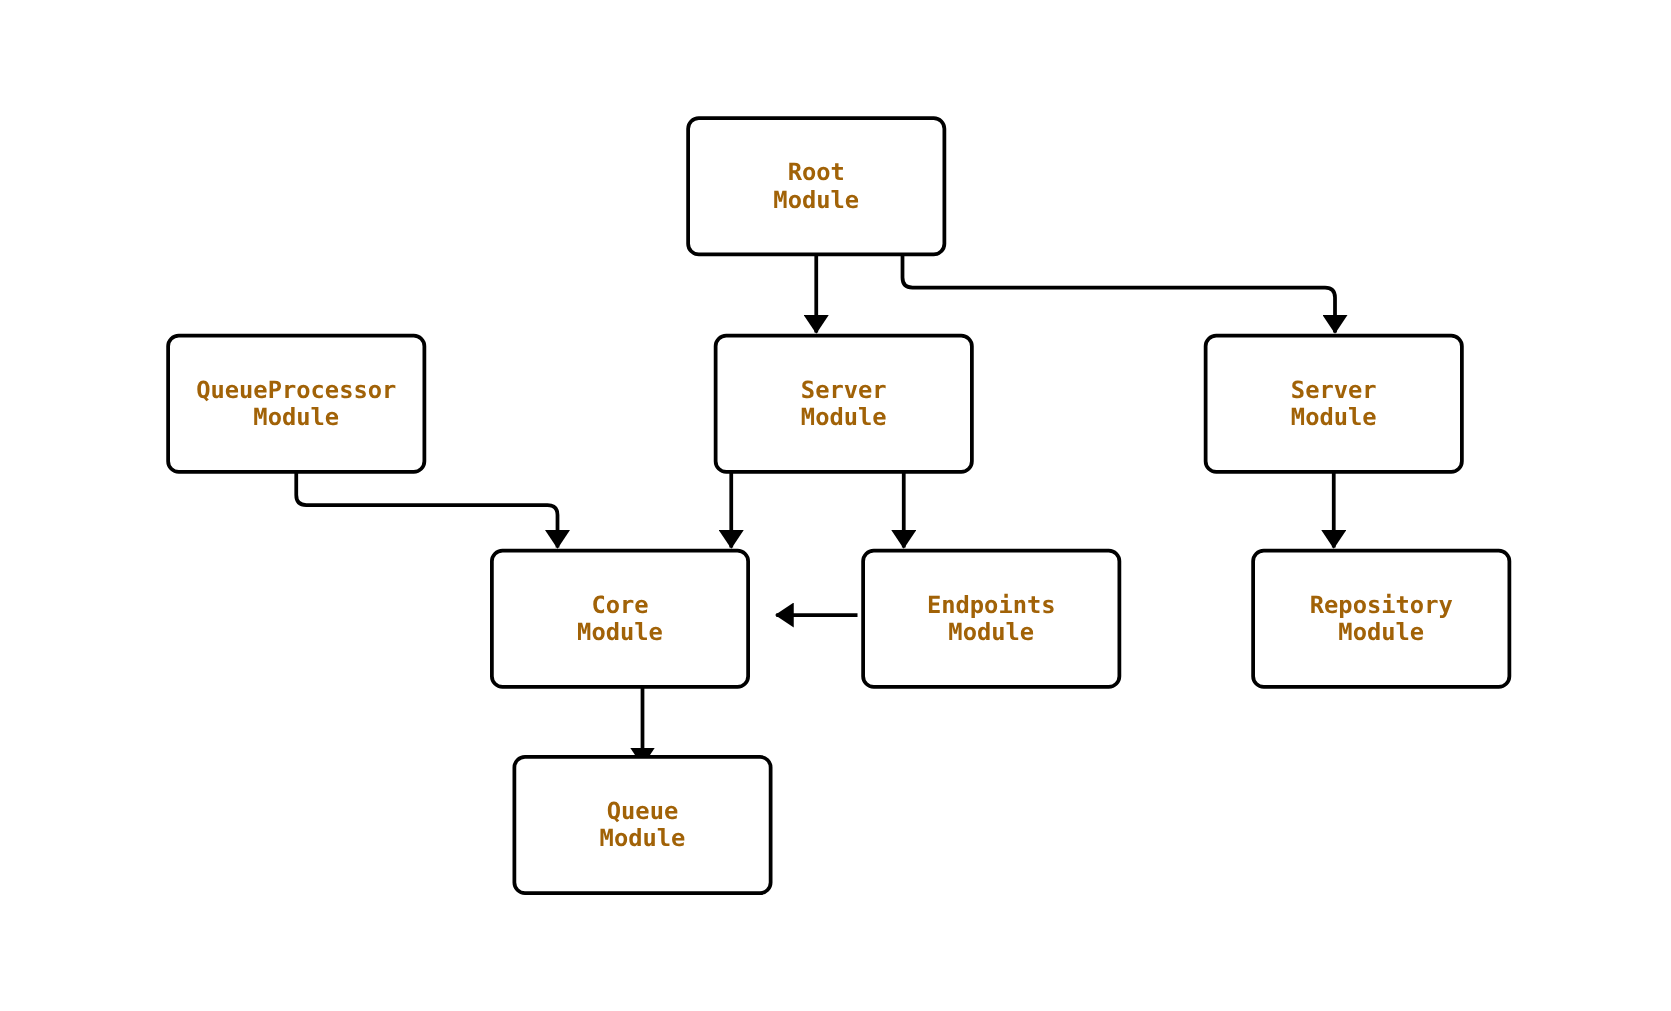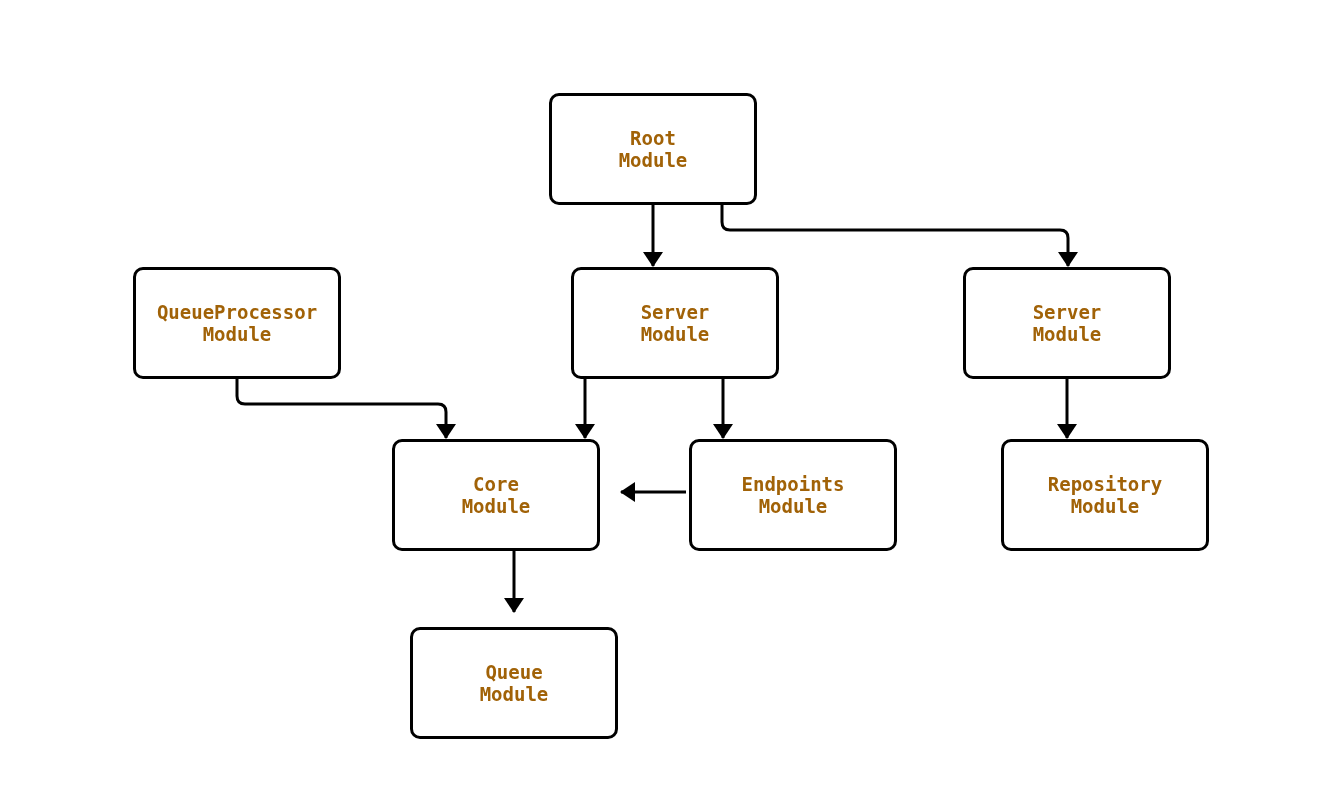--- a/index.html
+++ b/index.html
@@ -71,16 +71,16 @@
       <div class="node" style="left: 571px; top: 267px;"><span>Server
 Module</span></div>
       <div class="node" style="left: 963px; top: 267px;"><span>Server
 Module</span></div>
       <div class="node" style="left: 392px; top: 439px;"><span>Core
 Module</span></div>
       <div class="node" style="left: 689px; top: 439px; align-items: center;"><span>Endpoints
 Module</span></div>
       <div class="node" style="left: 963px; top: 439px; margin-left: 38px;"><span>Repository
 Module</span></div>
-      <div class="node" style="left: 410px; top: 627px;"><span>Queue
+      <div class="node" style="left: 410px; top: 604px;"><span>Queue
 Module</span></div>
     </div>
 </div>
 
 </body></html>

